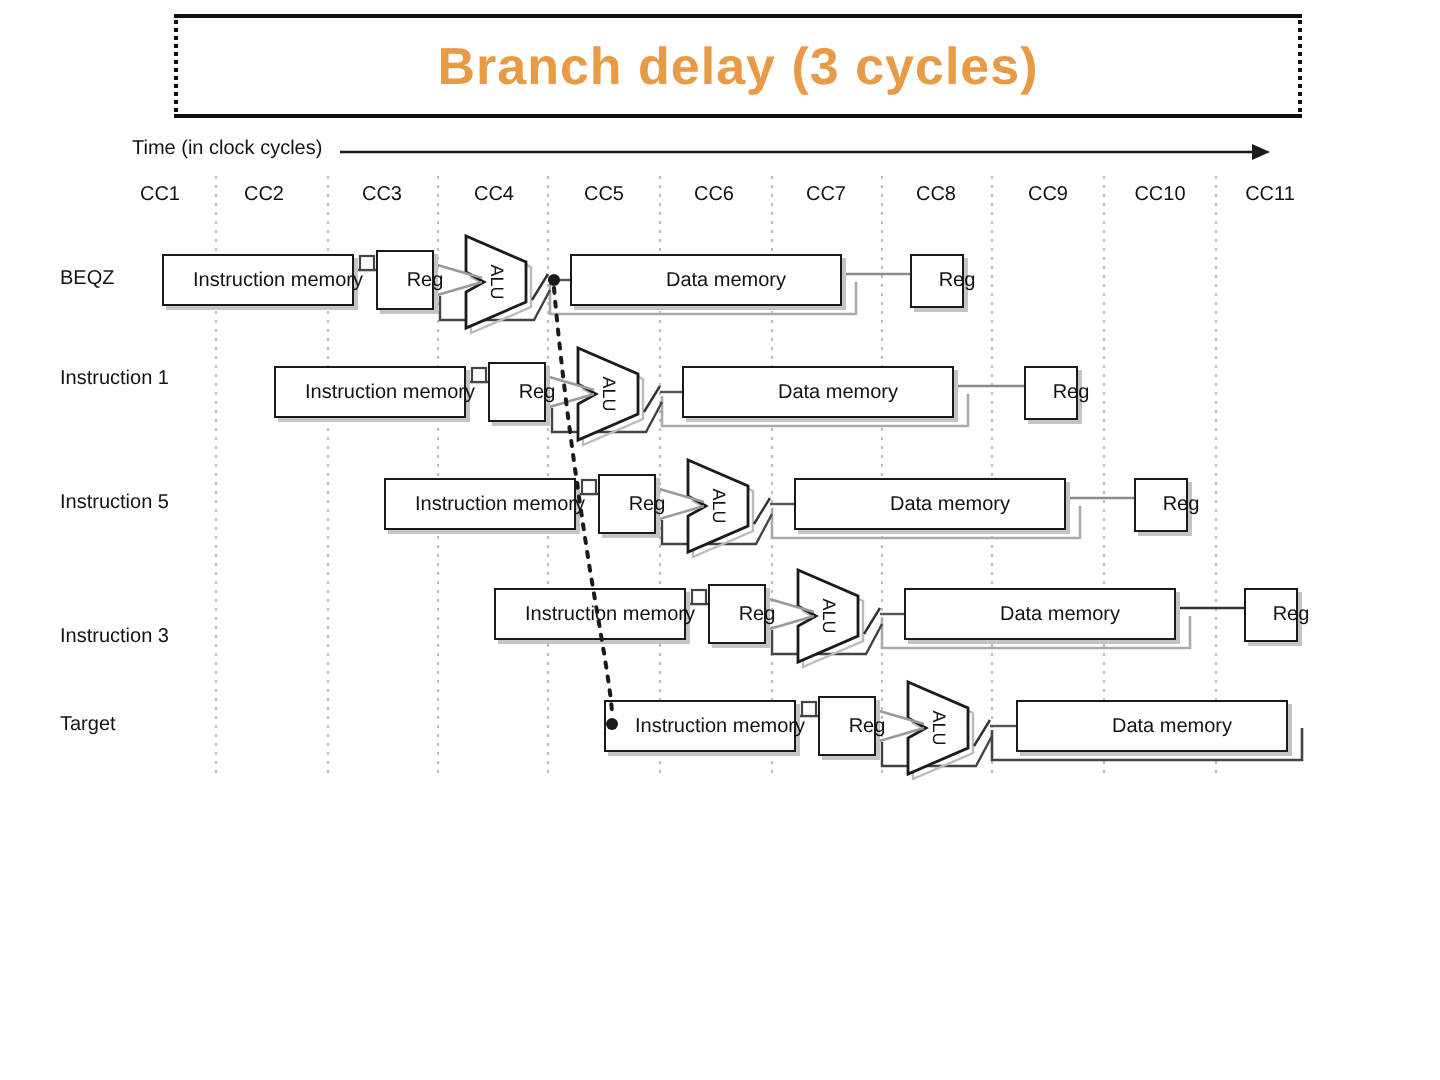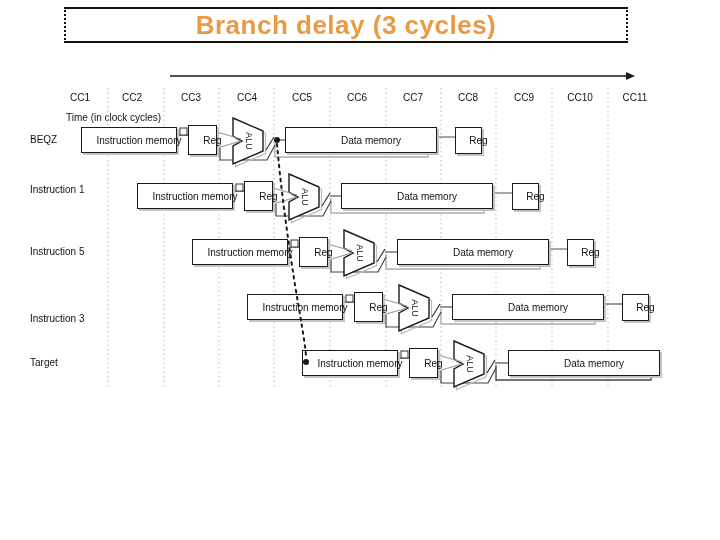--- a/index.html
+++ b/index.html
@@ -2,44 +2,44 @@
 <html><head>
 <meta charset="utf-8">
 <style>
   html,body{margin:0;padding:0;background:#fff;}
   #slide{
     position:relative;width:720px;height:540px;background:#fff;overflow:hidden;
     font-family:"Liberation Sans","DejaVu Sans",sans-serif;color:#111;
   }
   
   #title-box{
-    position:absolute;left:64px;top:7px;width:564px;height:36px;box-sizing:border-box;
+    position:absolute;left:87px;top:7px;width:564px;height:52px;box-sizing:border-box;
     border-top:2px solid #111;border-bottom:2px solid #111;
     border-left:2px dotted #111;border-right:2px dotted #111;
     display:flex;align-items:center;justify-content:center;
   }
   #title-box .t{font-size:26px;font-weight:bold;letter-spacing:0.5px;}
   
   .small{font-size:10px;line-height:12px;white-space:nowrap;}
   .cc{position:absolute;top:92px;transform:translateX(-50%);}
   .rowlabel{position:absolute;left:30px;}
   
   .box{
     position:absolute;box-sizing:border-box;background:#fff;border:1.4px solid #1a1a1a;
     box-shadow:2px 2px 0 #c4c4c4;display:flex;align-items:center;justify-content:center;
     font-size:10px;white-space:nowrap;z-index:2;padding-left:20px;
   }
   .im{width:96px;height:26px;}
-  .dm{width:152px;height:26px;}
+  .dm{width:136px;height:26px;}
   .reg{width:29px;height:30px;}
   .reg2{width:27px;height:27px;}
   svg.layer{position:absolute;left:0;top:0;z-index:1;}
   svg.layer3{position:absolute;left:0;top:0;z-index:3;pointer-events:none;}
   .alu-label{font-size:9px;fill:#111;}
-  #timelabel{position:absolute;left:66px;top:69px;margin-top:43px;}
+  #timelabel{position:absolute;left:66px;top:69px;}
   #copyright{position:absolute;left:0;top:440px;width:100%;text-align:center;font-size:10px;color:#222;}
 </style>
 </head>
 <body>
 
 <div id="slide">
 
   <div id="title-box">
     <span class="t" style="color:#E89A45">Branch delay (3 cycles)</span>
   </div>

